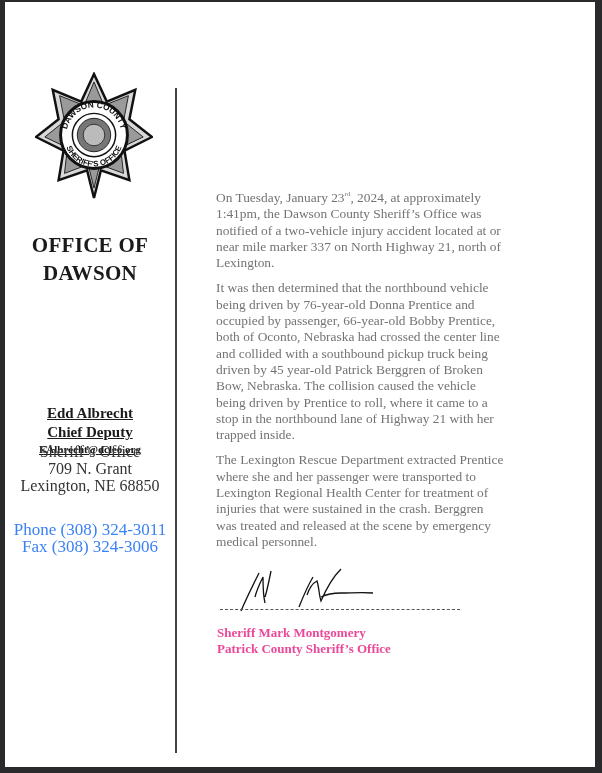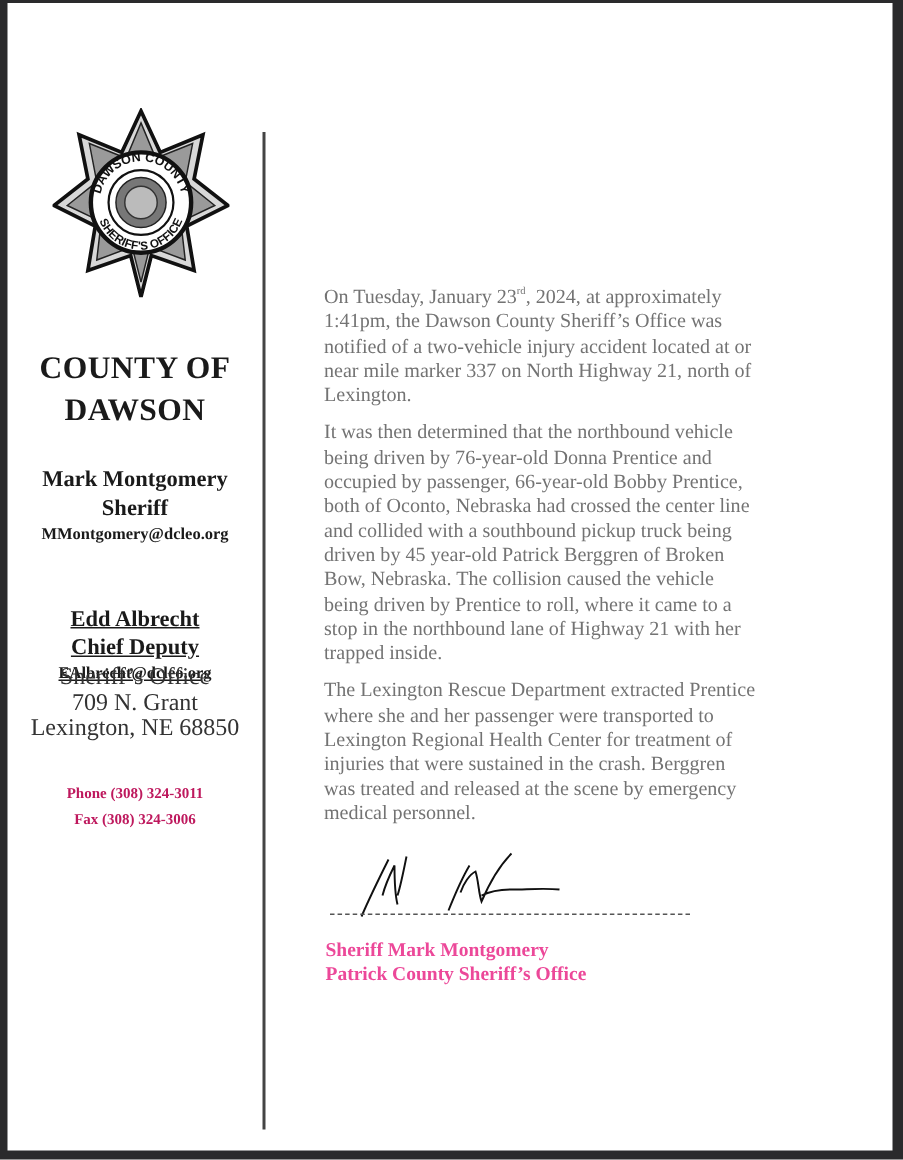--- a/index.html
+++ b/index.html
@@ -20,21 +20,21 @@
     position:absolute; left:0; width:170px; text-align:center;
   }
   .county {
     top:229px; font-weight:bold; font-size:21px; line-height:28px; letter-spacing:0.3px;
   }
   .person { font-weight:bold; font-size:15px; line-height:19px; }
   .email { font-weight:bold; font-size:11px; line-height:15px; }
   .p1 { top:309px; }
   .p2 { top:402px;text-decoration:underline; }
   .addr { top:441px; font-size:16px; line-height:17px; color:#333; }
-  .phone { top:519px; font-size:10px; line-height:17px; color:#be185d;font-weight:bold; }
+  .phone { top:519px; font-size:17px; line-height:17px; color:#3b82f6; }
   .body-text {
     position:absolute; left:211px; width:290px;
     font-size:13.4px; line-height:16.3px; color:#737373;
   }
   .body-text p { margin:0 0 9px 0; }
   sup { font-size:7px; vertical-align:6px; line-height:0; }
   .sig-svg { position:absolute; left:232px; top:565px; width:140px; height:48px; }
   .sig-line {
     position:absolute; left:215px; top:607px; width:240px; border-top:1px dashed #555;
   }
@@ -62,29 +62,24 @@
       <textPath href="#arcTop" startOffset="50%" text-anchor="middle">DAWSON COUNTY</textPath>
     </text>
     <text font-size="8" font-weight="bold" font-family="Liberation Sans, sans-serif" fill="#111">
       <textPath href="#arcBot" startOffset="50%" text-anchor="middle">SHERIFF'S OFFICE</textPath>
     </text>
   </svg>
 
   <div class="divider"></div>
 
   <div class="sidebar county">
-    <div>COUNTY OF</div>
+    <div>OFFICE OF</div>
     <div>DAWSON</div>
   </div>
 
-  <div class="sidebar p1">
-    <div class="person">Mark Montgomery</div>
-    <div class="person">Sheriff</div>
-    <div class="email">MMontgomery@dcleo.org</div>
-  </div>
 
   <div class="sidebar p2">
     <div class="person">Edd Albrecht</div>
     <div class="person">Chief Deputy</div>
     <div class="email">EAlbrecht@dcleo.org</div>
   </div>
 
   <div class="sidebar addr">
     <div>Sheriff’s Office</div>
     <div>709 N. Grant</div>

